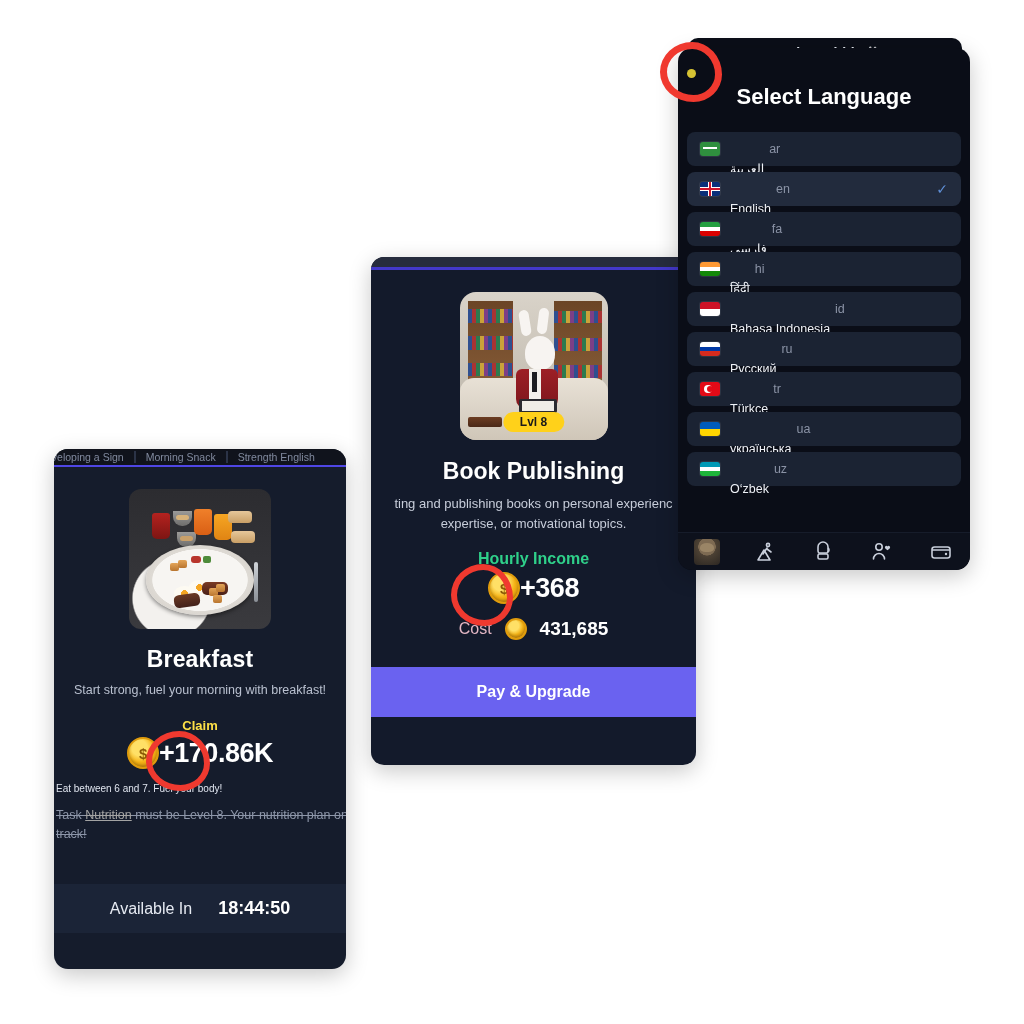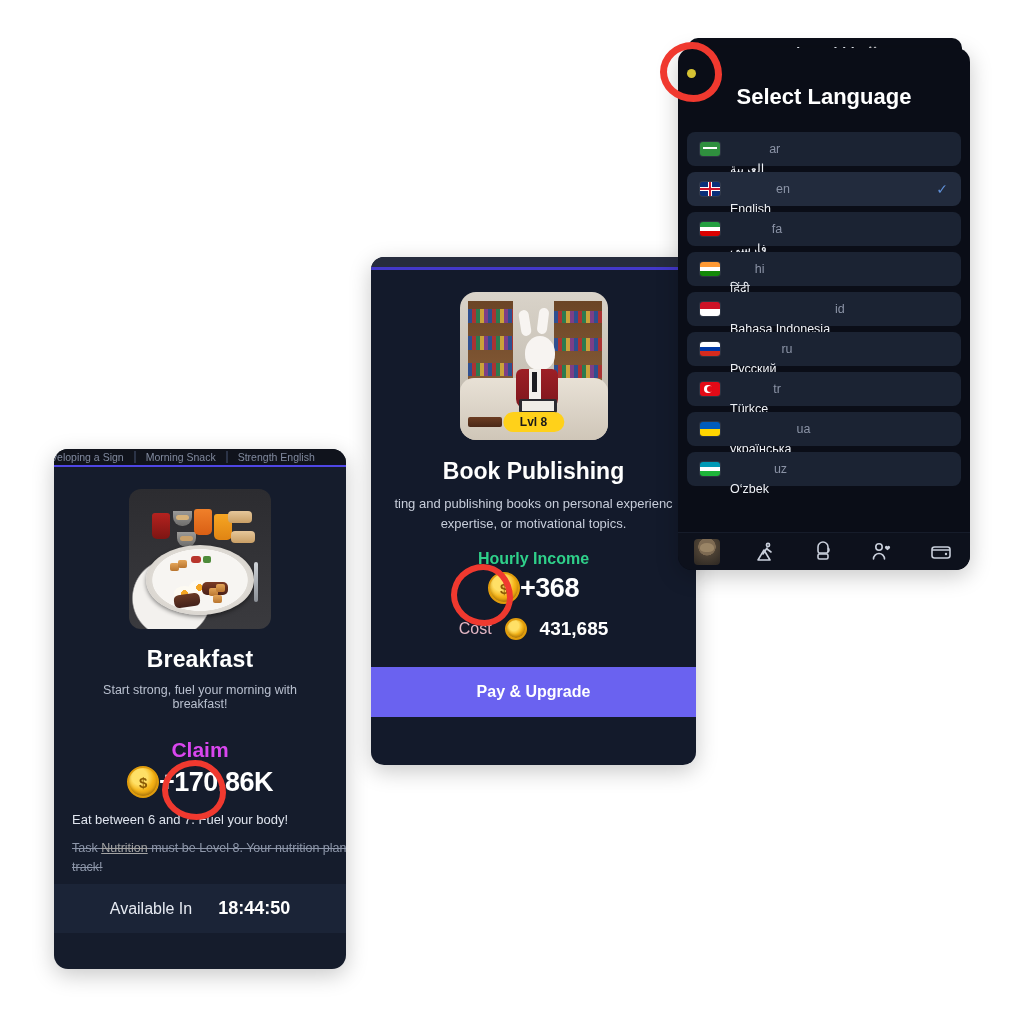--- a/index.html
+++ b/index.html
@@ -39,21 +39,21 @@
   .bk-tab {
     flex: 0 0 auto;
     color: #9aa4bb;
     font-size: 10.5px;
     white-space: nowrap;
     padding: 0 10px;
     opacity: .82;
   }
   .bk-tab.t1 { margin-left: -18px; }
   .bk-tab-sep { width: 2px; height: 12px; background: #2b3347; flex:0 0 auto;}
-  .bk-body { padding: 22px 26px 0; text-align: center; }
+  .bk-body { padding: 22px 10px 0; text-align: center; }
   .bk-photo {
     width: 142px; height: 140px;
     margin: 0 auto;
     border-radius: 12px;
     position: relative;
     overflow: hidden;
     background:
       radial-gradient(circle at 30% 78%, #f3f1ee 0 26%, transparent 27%),
       linear-gradient(#2c2c30, #3a3a3e);
   }
@@ -90,21 +90,21 @@
   .toast.t1 { left:70%; top:16%; }
   .toast.t2 { left:72%; top:30%; }
   .fork { position:absolute; right:9%; top:52%; width:4px; height:40px;
           background:linear-gradient(#cfd3d8,#8b9097); border-radius:2px; }
 
   .bk-title {
     margin-top: 17px;
     font-size: 23px; font-weight: 700; color: #ffffff; letter-spacing:.2px;
   }
   .bk-sub { margin-top: 10px; font-size: 12.5px; color: #b9c0cf; }
-  .bk-claim { margin-top: 27px; font-size: 21px; font-weight: 700; color: #d946ef; }
+  .bk-claim { margin-top: 21px; font-size: 13px; font-weight: 700; color: #fde047; }
 
   .amount-row { margin-top: 4px; display:flex; align-items:center; justify-content:center; position:relative; }
   .coin {
     width: 32px; height: 32px; border-radius: 50%;
     background: radial-gradient(circle at 38% 32%, #ffe066 0 30%, #f5b316 55%, #d2870a 100%);
     border: 2px solid #e09c0c;
     display:flex; align-items:center; justify-content:center;
     color:#8a5a05; font-weight:700; font-size:15px;
     box-shadow: inset 0 -2px 3px rgba(0,0,0,.25);
     flex: 0 0 auto;
@@ -113,21 +113,21 @@
   .amount-txt { font-size: 27px; font-weight: 700; color:#ffffff; letter-spacing:-.5px; }
 
   
   .ring {
     position: absolute;
     border: 6px solid #f0392f;
     border-radius: 52% 48% 46% 54% / 50% 54% 46% 50%;
     pointer-events: none;
   }
 
-  .bk-note { margin-top: 14px; font-size: 13px; color: #dfe4ee; text-align:left;
+  .bk-note { margin-top: 14px; font-size: 10px; color: #dfe4ee; text-align:left;
              padding: 0 0 0 0; white-space:nowrap; margin-left:-8px; }
   .bk-strike {
     margin-top: 12px; font-size: 12.5px; color: #8d96a9;
     text-decoration: line-through; text-align:left;
     line-height: 1.55; margin-left:-8px; white-space:normal; width: 300px;
   }
   .bk-strike a { color:#a3a3a3; text-decoration: underline line-through; }
   .bk-footer {
     position:absolute; left:0; right:0; bottom: 36px;
     background: #1b2437;

